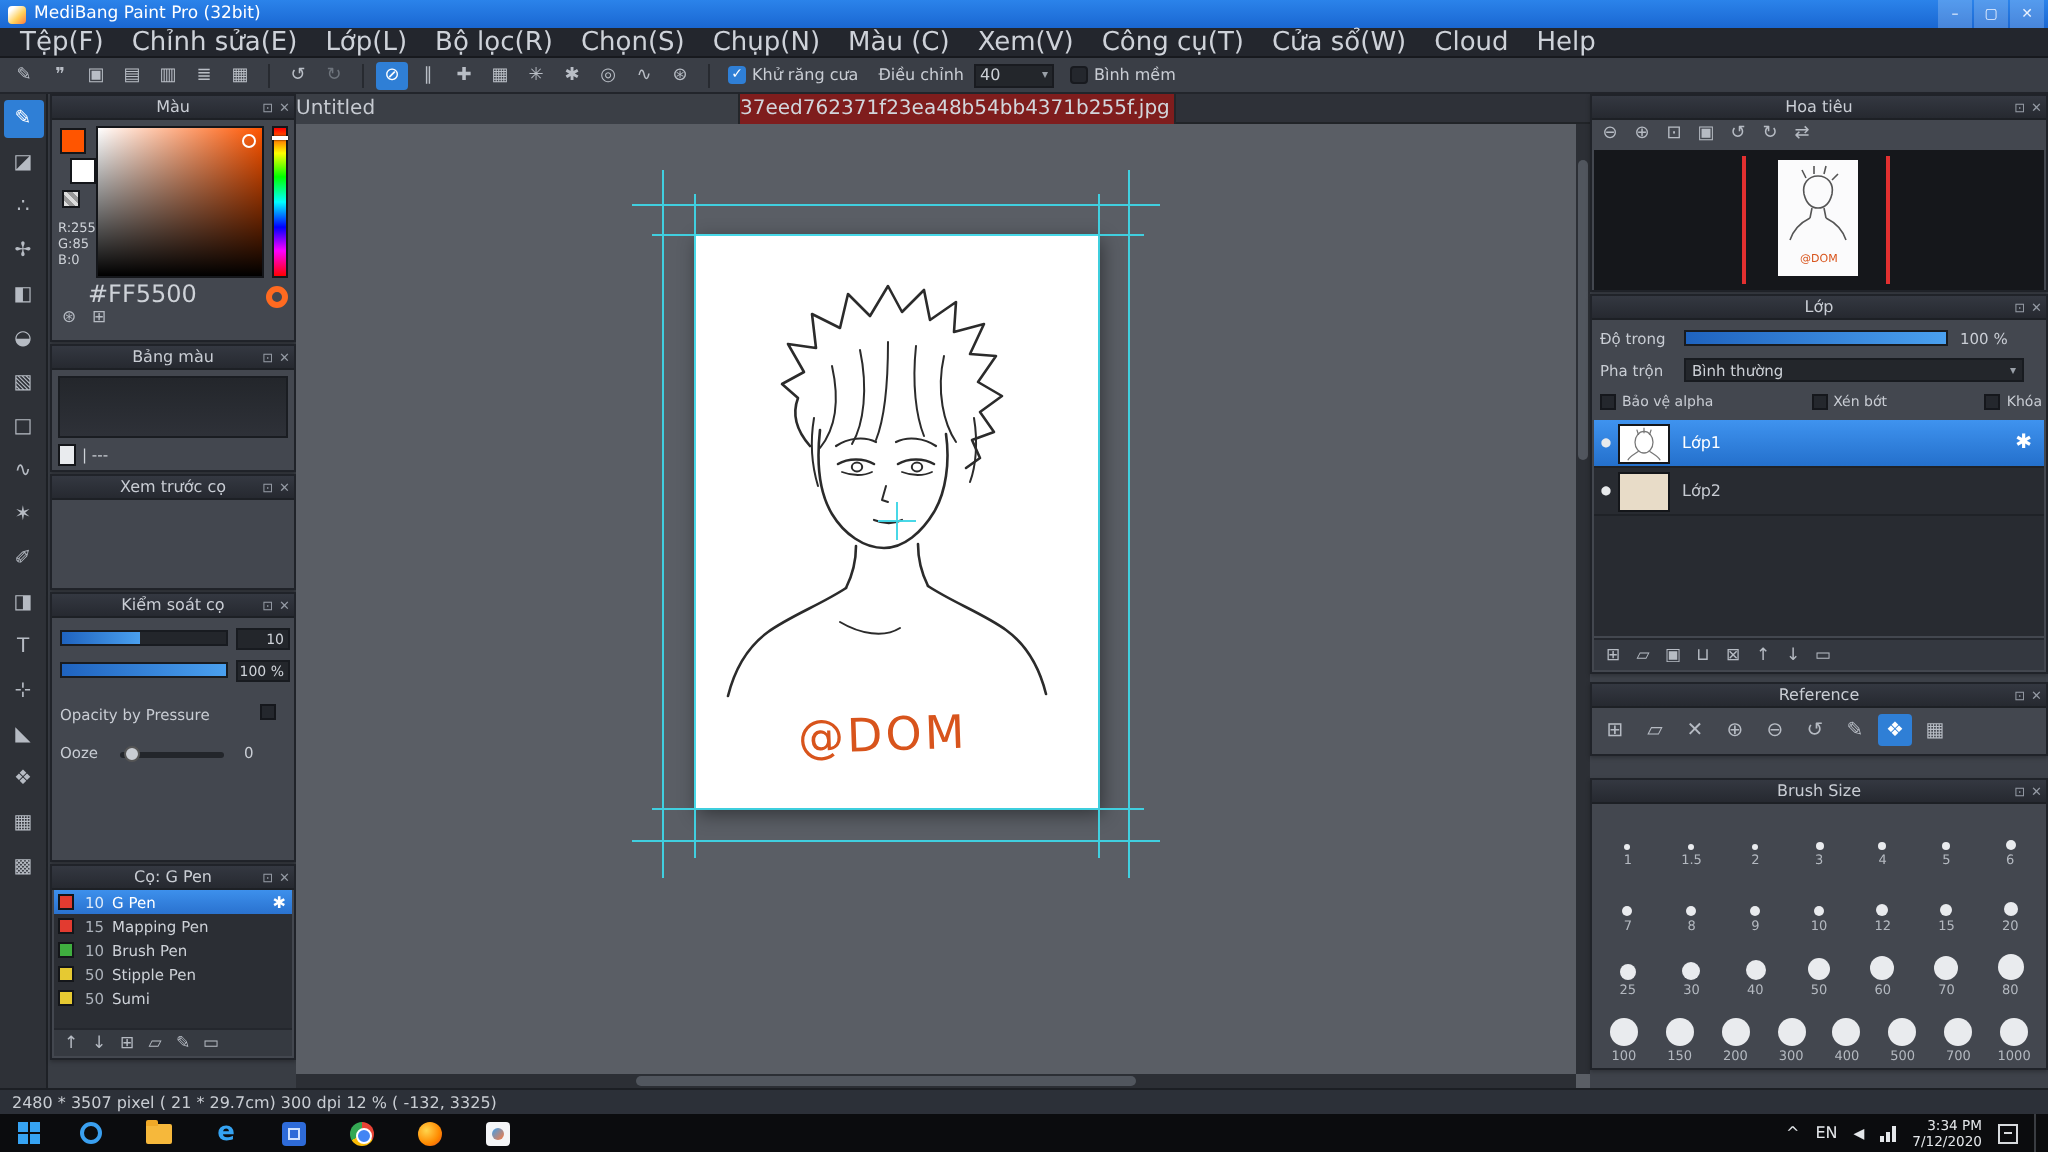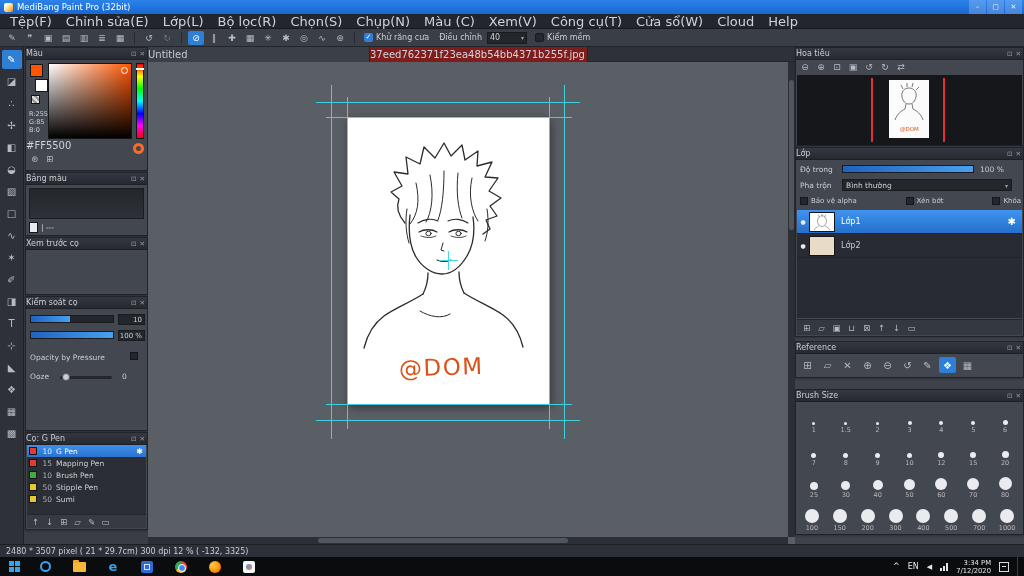--- a/index.html
+++ b/index.html
@@ -20,34 +20,34 @@
 .tb-check.on{background:#2f7fd6;color:#fff;font-size:7px;line-height:9px;text-align:center}
 .tb-check.off{background:#24272d;border:1px solid #181a1f}
 .tb-lab{color:#c9cdd4;white-space:nowrap}
 .tb-dd{width:40px;height:12px;background:#23262b;border:1px solid #191b20;display:flex;align-items:center;font-size:8px;color:#ccd0d6;padding:0 2px;margin:0 5px}
 .tb-dd .caret{margin-left:auto;font-size:6px;color:#9aa0a8}
 #left-col-bg{position:absolute;left:24px;top:47px;width:124px;height:497px;background:#393d44}
 #toolstrip{position:absolute;left:0;top:47px;width:24px;height:497px;background:#2e3137;border-right:1px solid #1e2126;display:flex;flex-direction:column;align-items:center;padding-top:3px;gap:3px}
 .tool{width:20px;height:19px;display:flex;align-items:center;justify-content:center;font-size:10px;color:#b6bbc3;border-radius:2px;flex:none}
 .tool.active{background:#2f7fd6;color:#fff}
 .panel{position:absolute;background:#43474f;border:1px solid #202329;box-shadow:0 1px 2px rgba(0,0,0,.25)}
-.phead{height:12px;background:linear-gradient(#343841,#262930);border-bottom:1px solid #1d2025;display:flex;align-items:center;justify-content:flex-start;font-size:8px;color:#c9cdd4;position:relative}
+.phead{height:12px;background:linear-gradient(#343841,#262930);border-bottom:1px solid #1d2025;display:flex;align-items:center;justify-content:center;font-size:8px;color:#c9cdd4;position:relative}
 .pops{position:absolute;right:2px;top:0;height:100%;display:flex;align-items:center;gap:3px;font-size:6.5px;color:#969ca6}
 
 #p-color{left:25px;top:47px;width:123px;height:124px}
 .fg-swatch{position:absolute;left:4px;top:16px;width:13px;height:13px;border:1px solid #14161a}
 .bg-swatch{position:absolute;left:9px;top:31px;width:13px;height:13px;background:#fff;border:1px solid #14161a}
 .tr-swatch{position:absolute;left:5px;top:47px;width:9px;height:9px;border:1px solid #14161a;background:repeating-linear-gradient(45deg,#ddd 0 2px,#999 2px 4px)}
 .sv-box{position:absolute;left:22px;top:15px;width:84px;height:76px;border:1px solid #14161a;background:linear-gradient(to top,#000,rgba(0,0,0,0)),linear-gradient(to right,#fff,#ff5500)}
 .sv-cursor{position:absolute;right:3px;top:3px;width:7px;height:7px;border:1px solid #fff;border-radius:50%}
 .hue-bar{position:absolute;left:110px;top:15px;width:8px;height:76px;border:1px solid #14161a;background:linear-gradient(#f00 0%,#ff0 17%,#0f0 33%,#0ff 50%,#00f 67%,#f0f 83%,#f00 100%)}
 .hue-cursor{position:absolute;left:-1px;right:-1px;top:4px;height:2px;background:#fff;box-shadow:0 0 1px #000}
 .wheel-toggle{position:absolute;left:107px;top:95px;width:11px;height:11px;border:3px solid #ff6a20;border-radius:50%}
 .rgbcol{position:absolute;left:3px;top:62px;font-size:6.5px;line-height:8px;color:#ced2d8}
-.hexlab{position:absolute;left:0;top:92px;font-size:10px;color:#ced2d8}
+.hexlab{position:absolute;left:18px;top:92px;font-size:12px;color:#ced2d8}
 #color-icons{position:absolute;left:2px;top:104px;display:flex;gap:2px}
 .lti{width:13px;height:13px;display:flex;align-items:center;justify-content:center;font-size:8.5px;color:#b6bbc3;border-radius:2px}
 
 #p-palette{left:25px;top:172px;width:123px;height:64px}
 .pal-well{position:absolute;left:3px;top:15px;width:115px;height:31px;border:1px solid #1a1d22;background:linear-gradient(#23262b,#2e3138)}
 .pal-row{position:absolute;left:3px;top:49px;display:flex;align-items:center;gap:3px;font-size:7.5px;color:#ced2d8}
 .pal-ico{width:9px;height:11px;background:#e9ebee;border:1px solid #14161a}
 
 #p-preview{left:25px;top:237px;width:123px;height:58px}
 .prev-box{position:absolute;left:3px;top:15px;width:115px;height:39px;background:#f4f5f7;border:1px solid #1a1d22}
@@ -205,21 +205,21 @@
     </span>
   <span class="tb-sep"></span>
   <span class="tb-check on">✓</span>
   <span class="tb-lab">Khử răng cưa</span>
   <span class="tb-lab" style="margin-left:10px">Điều chỉnh</span>
   <span class="tb-dd">
       <span>40</span>
       <span class="caret">▾</span>
     </span>
   <span class="tb-check off"></span>
-  <span class="tb-lab">Kiểm mềm</span>
+  <span class="tb-lab">Bình mềm</span>
 </div>
 
 <div id="left-col-bg"></div>
 
 <div id="toolstrip">
     <div class="tool active">✎</div>
     <div class="tool">◪</div>
     <div class="tool">∴</div>
     <div class="tool">✢</div>
     <div class="tool">◧</div>

